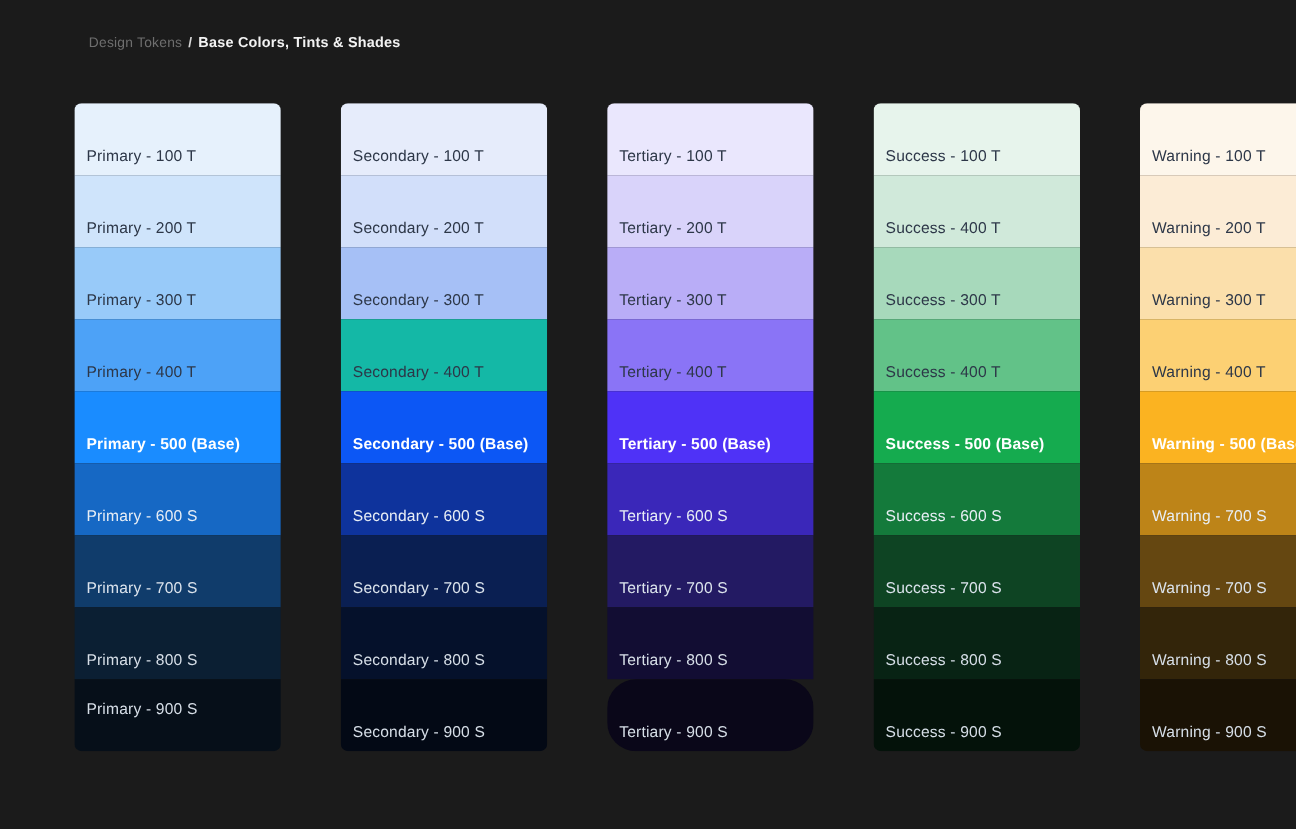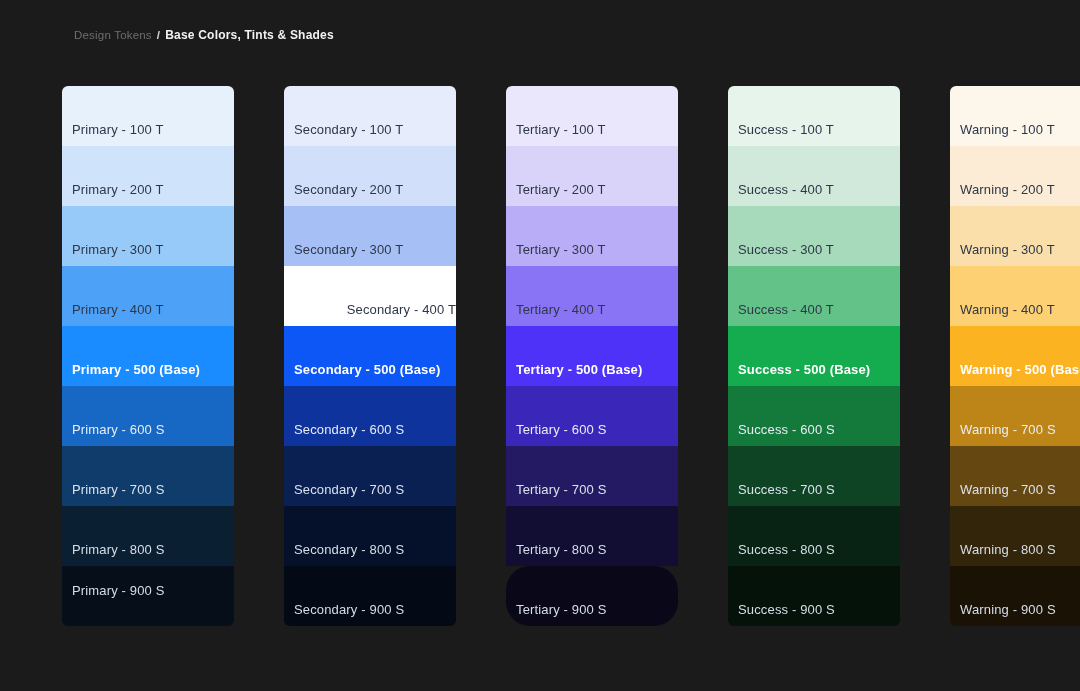--- a/index.html
+++ b/index.html
@@ -130,21 +130,21 @@
       <div class="ramp-card">
         <div class="swatch" style="background: rgb(230, 236, 251);">
           <span class="swatch-label" style="color: rgb(45, 55, 72);">Secondary - 100 T</span>
         </div>
         <div class="swatch" style="background: rgb(210, 223, 250);">
           <span class="swatch-label" style="color: rgb(45, 55, 72);">Secondary - 200 T</span>
         </div>
         <div class="swatch" style="background: rgb(166, 192, 246);">
           <span class="swatch-label" style="color: rgb(45, 55, 72);">Secondary - 300 T</span>
         </div>
-        <div class="swatch" style="background: #ffffff; justify-content: flex-end;">
+        <div class="swatch" style="background: #14b8a6;">
           <span class="swatch-label" style="color: rgb(45, 55, 72);">Secondary - 400 T</span>
         </div>
         <div class="swatch is-base" style="background: rgb(12, 87, 245);">
           <span class="swatch-label" style="color: rgb(255, 255, 255);">Secondary - 500 (Base)</span>
         </div>
         <div class="swatch" style="background: rgb(14, 51, 156);">
           <span class="swatch-label" style="color: rgb(232, 238, 245);">Secondary - 600 S</span>
         </div>
         <div class="swatch" style="background: rgb(10, 31, 82);">
           <span class="swatch-label" style="color: rgb(219, 227, 236);">Secondary - 700 S</span>

